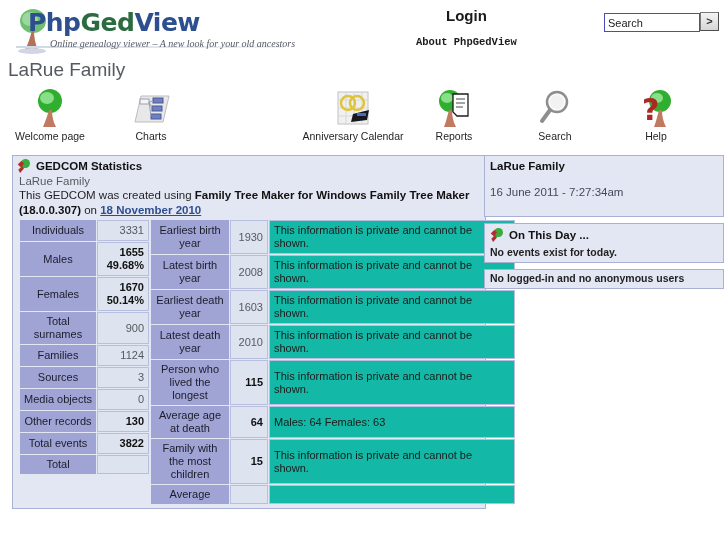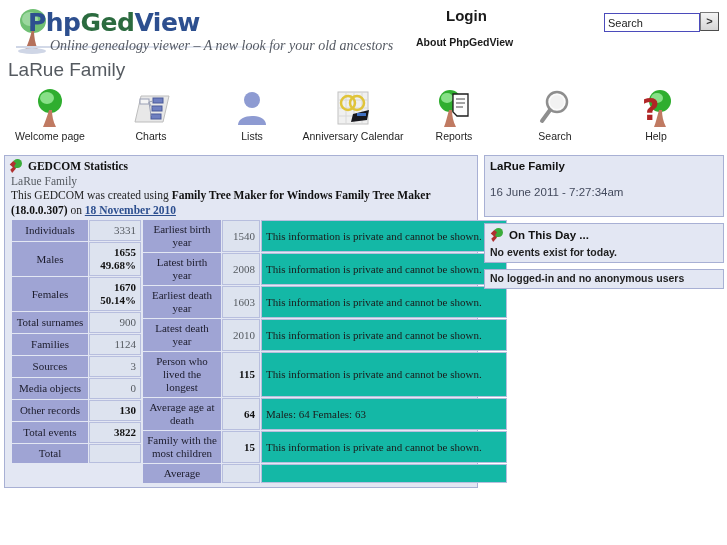--- a/index.html
+++ b/index.html
@@ -35,21 +35,21 @@
     left: 20px; top: 0px;
     white-space: nowrap;
     margin-top: 6px;
   }
   .logo-text .c-php { color: #2d4f8f; }
   .logo-text .c-ged { color: #2b6b3f; }
   .logo-text .c-view { color: #2d4f8f; }
   .logo-tag {
     position: absolute;
     left: 42px; top: 36px;
-    font-size: 14px;
+    font-size: 10px;
     color: #555a63;
     white-space: nowrap;
     font-family: "Liberation Serif", serif;
     font-style: italic;
   }
   .logo-tree {
     position: absolute;
     left: 8px; top: 6px;
     width: 40px; height: 46px;
   }
@@ -68,20 +68,21 @@
     color: #1a1a1a;
     text-decoration: none;
   }
   .about-link {
     position: absolute;
     left: 416px; top: 36px;
     font-size: 10.5px;
     font-weight: bold;
     color: #1a1a1a;
     text-decoration: none;
+    font-family: Liberation Mono, monospace;
   }
   .search-box {
     position: absolute;
     left: 604px; top: 13px;
     width: 88px; height: 15px;
     border: 1px solid #4b4bbb;
     background: #ffffff;
     font-family: "Liberation Sans", sans-serif;
     font-size: 11px;
     color: #222;
@@ -146,23 +147,22 @@
   }
 
   
   .content {
     position: absolute;
     left: 0; top: 155px;
     width: 727px; height: 390px;
   }
   .col-left {
     position: absolute;
-    left: 4px; top: 0;
+    left: 12px; top: 0;
     width: 474px;
-    font-family: Liberation Serif, serif;
   }
   .col-right {
     position: absolute;
     left: 484px; top: 0;
     width: 240px;
   }
 
   
   .block {
     border: 1px solid #a8b0d4;
@@ -345,29 +345,20 @@
         <rect x="9" y="11" width="9" height="5" fill="#f5f5f5" stroke="#9aa0b5"></rect>
         <rect x="22" y="10" width="10" height="5" fill="#6f7fc0" stroke="#4a5a99"></rect>
         <rect x="21" y="18" width="10" height="5" fill="#6f7fc0" stroke="#4a5a99"></rect>
         <rect x="20" y="26" width="10" height="5" fill="#6f7fc0" stroke="#4a5a99"></rect>
         <path d="M18 14 L22 13 M18 14 L21 20 M18 14 L20 28" stroke="#9aa0b5" fill="none"></path>
       </svg>
     </span>
     <span class="nav-lbl">Charts</span>
   </a>
 
-  <a class="navitem" style="left:200px" href="#">
-    <span class="nav-ico">
-      <svg width="34" height="40" viewBox="0 0 34 40">
-        <circle cx="17" cy="12" r="8" fill="#8e9bd2"></circle>
-        <path d="M3 37 C3 25 31 25 31 37 Z" fill="#8e9bd2"></path>
-      </svg>
-    </span>
-    <span class="nav-lbl">Lists</span>
-  </a>
 
   <a class="navitem" style="left:301px" href="#">
     <span class="nav-ico">
       <svg width="40" height="40" viewBox="0 0 40 40">
         <rect x="5" y="4" width="30" height="32" fill="#f0f0f0" stroke="#c2c2c2"></rect>
         <path d="M5 12 H35 M5 20 H35 M5 28 H35 M13 4 V36 M21 4 V36 M29 4 V36" stroke="#d8d8d8" fill="none"></path>
         <circle cx="15" cy="15" r="7" fill="none" stroke="#e0c43a" stroke-width="2.5"></circle>
         <circle cx="24" cy="15" r="7" fill="none" stroke="#e0c43a" stroke-width="2.5"></circle>
         <path d="M20 26 L36 22 L34 32 L18 34 Z" fill="#17171d"></path>
         <rect x="24" y="25" width="9" height="3" fill="#3f6fc0"></rect>
@@ -469,21 +460,21 @@
                 <tr>
                   <td class="th-c">Total</td>
                   <td class="td-c"></td>
                 </tr>
               </tbody>
           </table>
           <table class="stat-t tB">
             <tbody id="tbodyB">
                 <tr>
                   <td class="th-c">Earliest birth year</td>
-                  <td class="td-c">1540</td>
+                  <td class="td-c">1930</td>
                   <td class="td-txt">This information is private and cannot be shown.</td>
                 </tr>
                 <tr>
                   <td class="th-c">Latest birth year</td>
                   <td class="td-c">2008</td>
                   <td class="td-txt">This information is private and cannot be shown.</td>
                 </tr>
                 <tr>
                   <td class="th-c">Earliest death year</td>
                   <td class="td-c">1603</td>

